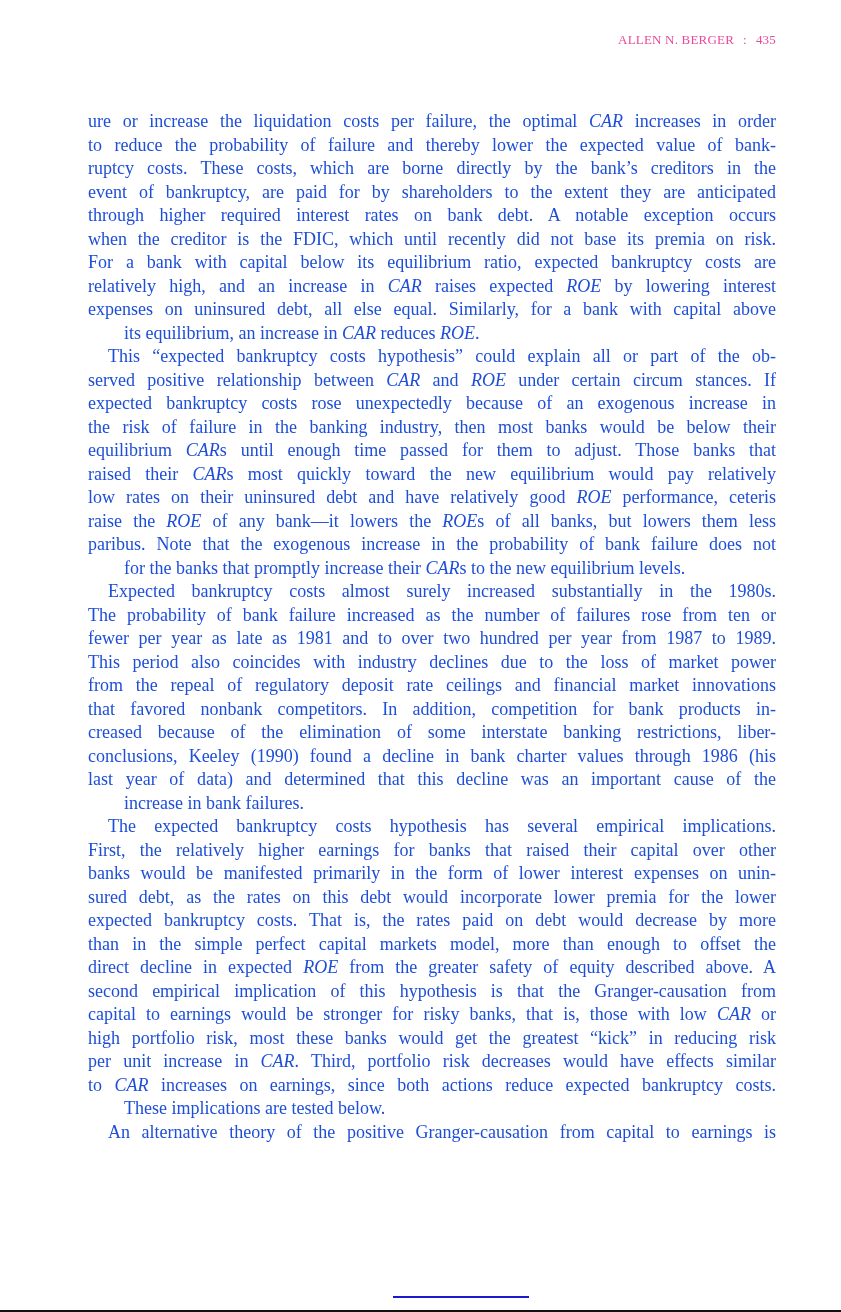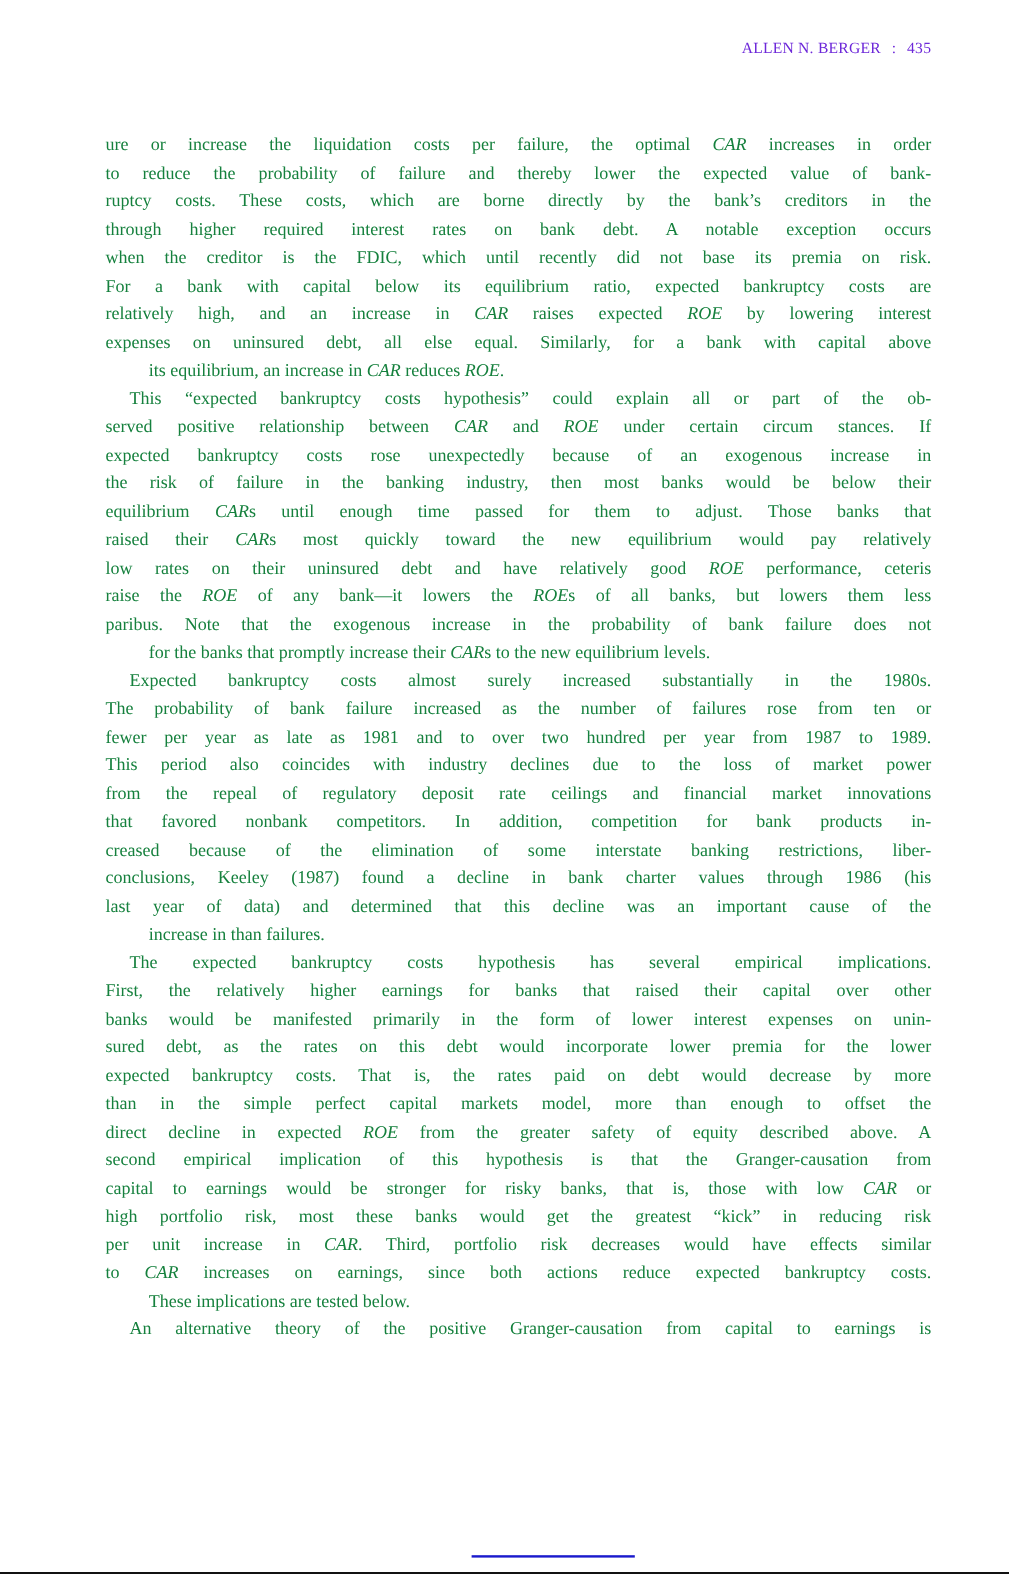--- a/index.html
+++ b/index.html
@@ -1,47 +1,48 @@
 <!DOCTYPE html>
 <html><head>
 <meta charset="utf-8">
 <style>
   html, body { margin: 0; padding: 0; background: #ffffff; }
   body { width: 841px; height: 1312px; position: relative; overflow: hidden; }
   .page { position: absolute; left: 0; top: 0; width: 841px; height: 1312px; background: #fff; }
   .running-head {
     position: absolute; top: 32px; right: 65px;
-    font-family: "Liberation Serif", serif; font-size: 13px; color: #6d28d9;
+    font-family: "Liberation Serif", serif; font-size: 13px; color: #ec4899;
     letter-spacing: 0.2px; white-space: nowrap;
   }
   .running-head .sep { margin: 0 9px; }
   .body-text {
     position: absolute; left: 88px; top: 110px; width: 688px;
-    font-family: "Liberation Serif", serif; font-size: 15px; line-height: 23.5px;
-    color: #15803d;
+    font-family: "Liberation Serif", serif; font-size: 18px; line-height: 23.5px;
+    color: #1d4ed8;
   }
   .line { display: block; white-space: nowrap; text-align: justify; text-align-last: justify; height: 23.5px; }
   .line.last { text-align-last: left; margin-left: 36px; }
   .line.indent { padding-left: 20px; }
   em { font-style: italic; }
   .blue-rule { position: absolute; left: 393px; top: 1296px; width: 136px; height: 2px; background: #1a1acc; }
   .bottom-rule { position: absolute; left: 0; top: 1310px; width: 841px; height: 2px; background: #111; }
 </style>
 </head>
 <body>
 
 <div class="page">
   <div class="running-head">
     <span>ALLEN N. BERGER</span><span class="sep">:</span><span>435</span>
   </div>
 
   <div class="body-text" id="body-text">
       <span class="line">ure or increase the liquidation costs per failure, the optimal <em>CAR</em> increases in order</span>
       <span class="line">to reduce the probability of failure and thereby lower the expected value of bank-</span>
       <span class="line">ruptcy costs. These costs, which are borne directly by the bank’s creditors in the</span>
+      <span class="line">event of bankruptcy, are paid for by shareholders to the extent they are anticipated</span>
       <span class="line">through higher required interest rates on bank debt. A notable exception occurs</span>
       <span class="line">when the creditor is the FDIC, which until recently did not base its premia on risk.</span>
       <span class="line">For a bank with capital below its equilibrium ratio, expected bankruptcy costs are</span>
       <span class="line">relatively high, and an increase in <em>CAR</em> raises expected <em>ROE</em> by lowering interest</span>
       <span class="line">expenses on uninsured debt, all else equal. Similarly, for a bank with capital above</span>
       <span class="line last">its equilibrium, an increase in <em>CAR</em> reduces <em>ROE</em>.</span>
       <span class="line indent">This “expected bankruptcy costs hypothesis” could explain all or part of the ob-</span>
       <span class="line">served positive relationship between <em>CAR</em> and <em>ROE</em> under certain circum stances. If</span>
       <span class="line">expected bankruptcy costs rose unexpectedly because of an exogenous increase in</span>
       <span class="line">the risk of failure in the banking industry, then most banks would be below their</span>
@@ -51,23 +52,23 @@
       <span class="line">raise the <em>ROE</em> of any bank—it lowers the <em>ROE</em>s of all banks, but lowers them less</span>
       <span class="line">paribus. Note that the exogenous increase in the probability of bank failure does not</span>
       <span class="line last">for the banks that promptly increase their <em>CAR</em>s to the new equilibrium levels.</span>
       <span class="line indent">Expected bankruptcy costs almost surely increased substantially in the 1980s.</span>
       <span class="line">The probability of bank failure increased as the number of failures rose from ten or</span>
       <span class="line">fewer per year as late as 1981 and to over two hundred per year from 1987 to 1989.</span>
       <span class="line">This period also coincides with industry declines due to the loss of market power</span>
       <span class="line">from the repeal of regulatory deposit rate ceilings and financial market innovations</span>
       <span class="line">that favored nonbank competitors. In addition, competition for bank products in-</span>
       <span class="line">creased because of the elimination of some interstate banking restrictions, liber-</span>
-      <span class="line">conclusions, Keeley (1987) found a decline in bank charter values through 1986 (his</span>
+      <span class="line">conclusions, Keeley (1990) found a decline in bank charter values through 1986 (his</span>
       <span class="line">last year of data) and determined that this decline was an important cause of the</span>
-      <span class="line last">increase in than failures.</span>
+      <span class="line last">increase in bank failures.</span>
       <span class="line indent">The expected bankruptcy costs hypothesis has several empirical implications.</span>
       <span class="line">First, the relatively higher earnings for banks that raised their capital over other</span>
       <span class="line">banks would be manifested primarily in the form of lower interest expenses on unin-</span>
       <span class="line">sured debt, as the rates on this debt would incorporate lower premia for the lower</span>
       <span class="line">expected bankruptcy costs. That is, the rates paid on debt would decrease by more</span>
       <span class="line">than in the simple perfect capital markets model, more than enough to offset the</span>
       <span class="line">direct decline in expected <em>ROE</em> from the greater safety of equity described above. A</span>
       <span class="line">second empirical implication of this hypothesis is that the Granger-causation from</span>
       <span class="line">capital to earnings would be stronger for risky banks, that is, those with low <em>CAR</em> or</span>
       <span class="line">high portfolio risk, most these banks would get the greatest “kick” in reducing risk</span>

